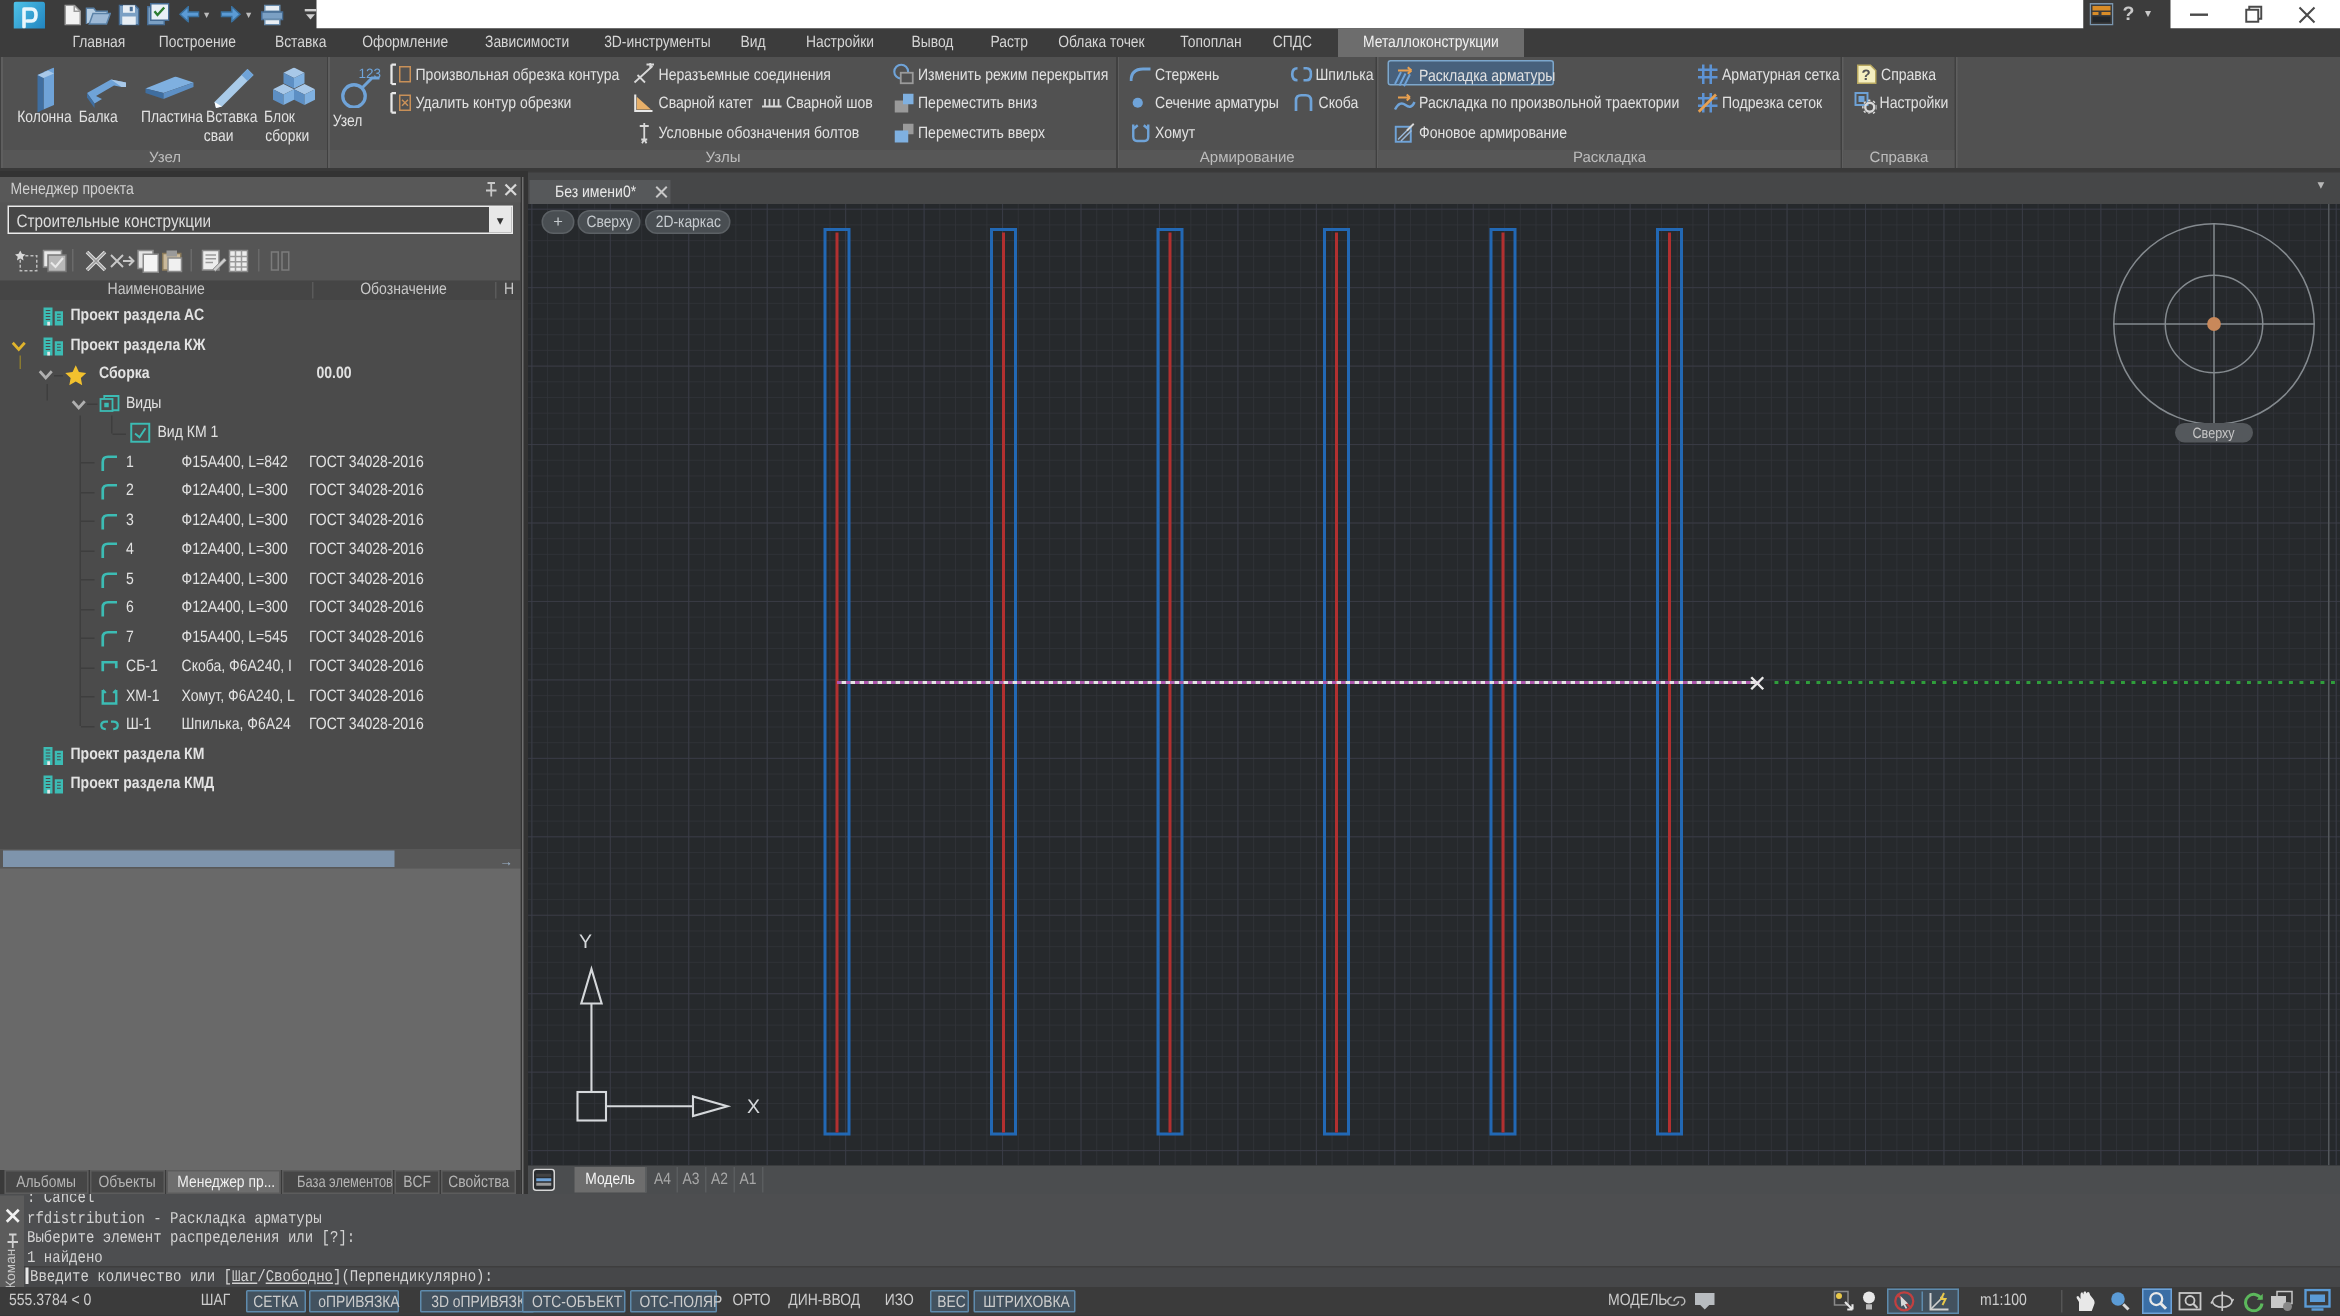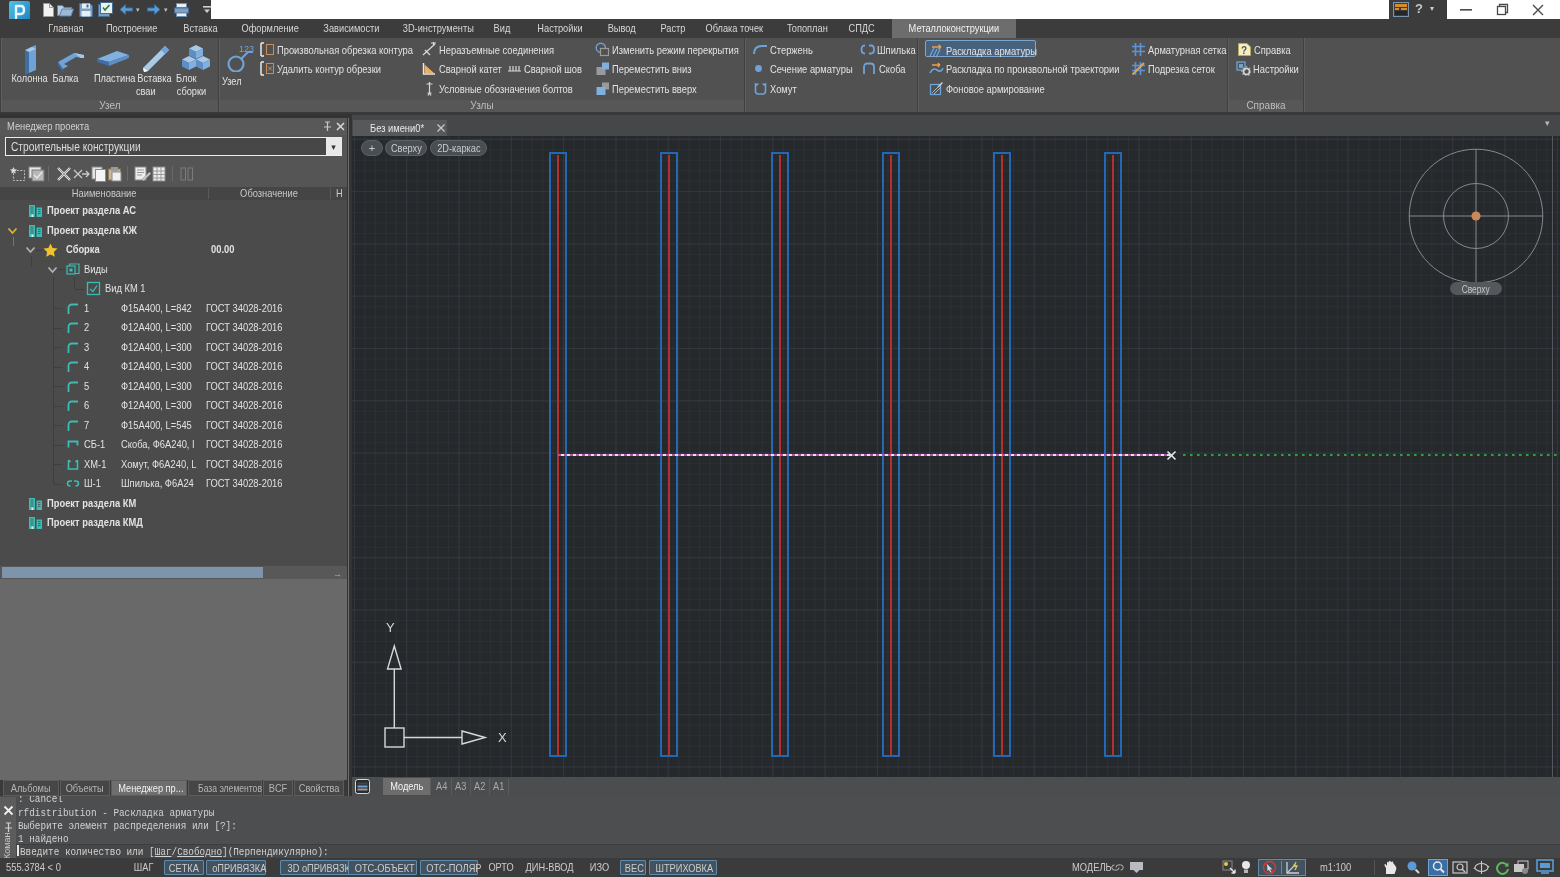--- a/index.html
+++ b/index.html
@@ -246,21 +246,27 @@
       <div class="bigbtn" style="left:0px;width:40px">
         <svg style="top:4px" width="32" height="30" viewBox="0 0 32 30">
           <text x="15" y="10" fill="#6fa3d8" font-size="9" font-family="Liberation Sans">123</text>
           <circle cx="12" cy="22" r="7.5" fill="none" stroke="#6fa3d8" stroke-width="2.2"></circle>
           <path d="M17.5 16.5 L24 10 H29" fill="none" stroke="#6fa3d8" stroke-width="2"></path>
         </svg>
         <div class="blbl" style="top:37px"><span class="tc">Узел</span></div>
       </div>
     </div>
 
-
+    <div class="rgroup" style="left:746px;width:171px">
+      <div class="glabel">Армирование</div>
+    </div>
+
+    <div class="rgroup" style="left:919px;width:308px">
+      <div class="glabel">Раскладка</div>
+    </div>
 
     <div class="rgroup" style="left:1229px;width:74px">
       <div class="glabel">Справка</div>
     </div>
 
     <div class="ritem" style="left:260px;top:3px">
       <svg class="ricon" viewBox="0 0 15 15">
           <path d="M1 1 H4 M1 1 V14 M1 14 H4" stroke="#e8e8e8" stroke-width="1.5" fill="none"></path>
           <rect x="6.5" y="2.5" width="7" height="10" fill="none" stroke="#c89058"></rect>
         </svg>

